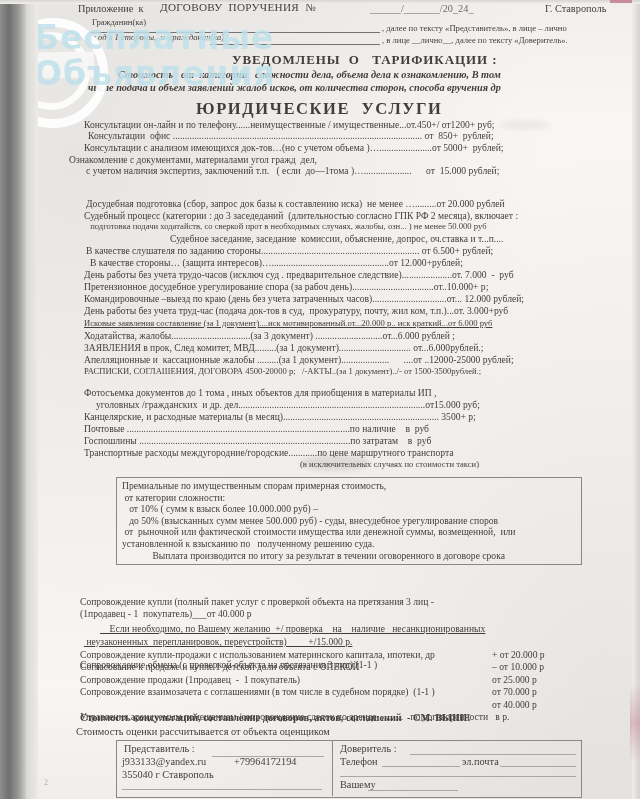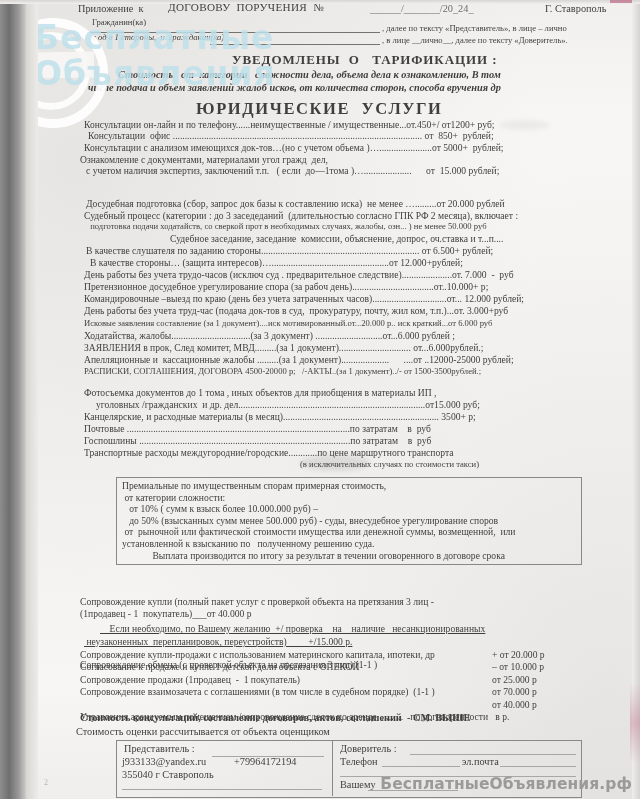--- a/index.html
+++ b/index.html
@@ -90,67 +90,66 @@
   <div class="pink-tick"></div>
   <div class="pink-tick2"></div>
 
   <div class="blotch" style="left:300px;top:455px;width:70px;height:16px;"></div>
   <div class="blotch" style="left:500px;top:120px;width:50px;height:10px;opacity:.5"></div>
 
   <div class="wm-ring"></div>
   <div class="wm-ring2"></div>
   <div class="wm-bar"></div>
   <div class="wm wm-main"><span id="wm-l1">Бесплатные</span><br><span id="wm-l2">Объявления</span></div>
-  <div class="wm-foot">БесплатныеОбъявления.рф</div>
 
   <div class="content">
 
     <div class="ln t10" style="left:78px;top:4px;">Приложение  к</div>
-    <div class="ln t11" style="left:168px;top:2px;letter-spacing:.3px;">ДОГОВОВУ  ПОРУЧЕНИЯ  №</div>
+    <div class="ln t11" style="left:160px;top:2px;letter-spacing:.3px;">ДОГОВОВУ  ПОРУЧЕНИЯ  №</div>
     <div class="ln t10 faint" style="left:370px;top:4px;">______/_______/20_24_</div>
     <div class="ln t10" style="left:545px;top:4px;">Г. Ставрополь</div>
 
     <div class="ln t85" style="left:92px;top:18px;">Гражданин(ка)</div>
     <div class="rule" style="left:90px;top:32px;width:290px;"></div>
     <div class="ln t85" style="left:382px;top:24px;">, далее по тексту «Представитель», в лице – лично</div>
 
     <div class="ln t85" style="left:92px;top:33px;font-style:italic;">с од в 1 стороны,  и  гражданин(ка)</div>
     <div class="rule" style="left:210px;top:44px;width:170px;"></div>
     <div class="ln t85" style="left:382px;top:36px;">, в лице __лично__, далее по тексту «Доверитель».</div>
 
     <div class="ln hdr-mid" style="left:232px;top:53px;">УВЕДОМЛЕНЫ  О   ТАРИФИКАЦИИ :</div>
     <div class="ln t10 ital" style="left:118px;top:70px;">Стоимость   от  категории   сложности дела, объема дела к ознакомлению, В том</div>
     <div class="ln t10 ital" style="left:88px;top:83px;">числе подача и объем заявлений жалоб исков, от количества сторон, способа вручения др</div>
 
     <div class="ln hdr-big" style="left:196px;top:100px;">ЮРИДИЧЕСКИЕ  УСЛУГИ</div>
     <div id="legal-list">
         <div class="ln t9" style="left: 84px; top: 120px;">Консультации он-лайн и по телефону......неимущественные / имущественные...от.450+/ от1200+ руб;</div>
         <div class="ln t9" style="left: 88px; top: 131px;">Консультации  офис ........................................................................................................ от  850+  рублей;</div>
         <div class="ln t9" style="left: 84px; top: 143px;">Консультации с анализом имеющихся док-тов…(но с учетом объема )…......................от 5000+  рублей;</div>
-        <div class="ln t9" style="left: 80px; top: 155px;">Ознакомление с документами, материалами угол гражд  дел,</div>
+        <div class="ln t9" style="left: 69px; top: 155px;">Ознакомление с документами, материалами угол гражд  дел,</div>
         <div class="ln t9" style="left: 86px; top: 166px;">с учетом наличия экспертиз, заключений т.п.   ( если  до—1тома )…....................      от  15.000 рублей;</div>
         <div class="ln t9" style="left: 86px; top: 199px;">Досудебная подготовка (сбор, запрос док базы к составлению иска)  не менее ….........от 20.000 рублей</div>
         <div class="ln t9" style="left: 84px; top: 211px;">Судебный процесс (категории : до 3 заседеданий  (длительностью согласно ГПК РФ 2 месяца), включает :</div>
         <div class="ln t85" style="left: 88px; top: 222px;"> подготовка подачи ходатайств, со сверкой прот в необходимых случаях, жалобы, озн... ) не менее 50.000 руб</div>
         <div class="ln t9" style="left: 170px; top: 234px;">Судебное заседание, заседание  комиссии, объяснение, допрос, оч.ставка и т...п....</div>
         <div class="ln t9" style="left: 86px; top: 246px;">В качестве слушателя по заданию стороны.................................................................. от 6.500+ рублей;</div>
         <div class="ln t9" style="left: 90px; top: 258px;">В качестве стороны… (защита интересов)….................................................от 12.000+рублей;</div>
         <div class="ln t9" style="left: 84px; top: 270px;">День работы без учета трудо-часов (исключ суд . предварительное следствие).....................от. 7.000  -  руб</div>
         <div class="ln t9" style="left: 84px; top: 282px;">Претензионное досудебное урегулирование спора (за рабоч день)..................................от..10.000+ р;</div>
         <div class="ln t9" style="left: 84px; top: 294px;">Командировочные –выезд по краю (день без учета затраченных часов)...............................от... 12.000 рублей;</div>
         <div class="ln t9" style="left: 84px; top: 306px;">День работы без учета труд-час (подача док-тов в суд,  прокуратуру, почту, жил ком, т.п.)...от. 3.000+руб</div>
-        <div class="ln t85" style="left: 84px; top: 319px;">Исковые заявления составление (за 1 документ)....иск мотивированный.от...20.000 р.. иск краткий...от 6.000 руб</div>
+        <div class="ln t85" style="left: 84px; top: 319px; text-decoration: underline;">Исковые заявления составление (за 1 документ)....иск мотивированный.от...20.000 р.. иск краткий...от 6.000 руб</div>
         <div class="ln t9" style="left: 84px; top: 331px;">Ходатайства, жалобы.................................(за 3 документ) ............................от...6.000 рублей ;</div>
         <div class="ln t9" style="left: 84px; top: 343px;">ЗАЯВЛЕНИЯ в прок, След комитет, МВД.........(за 1 документ).............................. от...6.000рублей.;</div>
         <div class="ln t9" style="left: 84px; top: 355px;">Апелляционные и  кассационные жалобы .........(за 1 документ)....................      ....от ..12000-25000 рублей;</div>
         <div class="ln t85" style="left: 84px; top: 367px;">РАСПИСКИ, СОГЛАШЕНИЯ, ДОГОВОРА 4500-20000 р;   /-АКТЫ..(за 1 документ)../- от 1500-3500рублей.;</div>
         <div class="ln t9" style="left: 84px; top: 388px;">Фотосъемка документов до 1 тома , иных объектов для приобщения в материалы ИП ,</div>
         <div class="ln t9" style="left: 84px; top: 400px;">     уголовных /гражданских  и др. дел..............................................................................от15.000 руб;</div>
         <div class="ln t9" style="left: 84px; top: 412px;">Канцелярские, и расходные материалы (в месяц)................................................................. 3500+ р;</div>
-        <div class="ln t9" style="left: 84px; top: 424px;">Почтовые .............................................................................................по затратам    в  руб</div>
+        <div class="ln t9" style="left: 84px; top: 424px;">Почтовые .............................................................................................по наличие    в  руб</div>
         <div class="ln t9" style="left: 84px; top: 436px;">Госпошлины ........................................................................................по затратам    в  руб</div>
         <div class="ln t9" style="left: 84px; top: 448px;">Транспортные расходы междугородние/городские............по цене маршрутного транспорта</div>
         <div class="ln t85" style="left: 300px; top: 460px;">(в исключительных случаях по стоимости такси)</div>
       </div>
 
     <div class="box" style="left:116px;top:477px;width:464px;height:86px;"></div>
     <div id="bonus-list">
         <div class="ln t9" style="left: 122px; top: 481px;">Премиальные по имущественным спорам примерная стоимость,</div>
         <div class="ln t9" style="left: 122px; top: 492.6px;"> от категории сложности:</div>
         <div class="ln t9" style="left: 122px; top: 504.2px;">   от 10% ( сумм к взыск более 10.000.000 руб) –</div>

